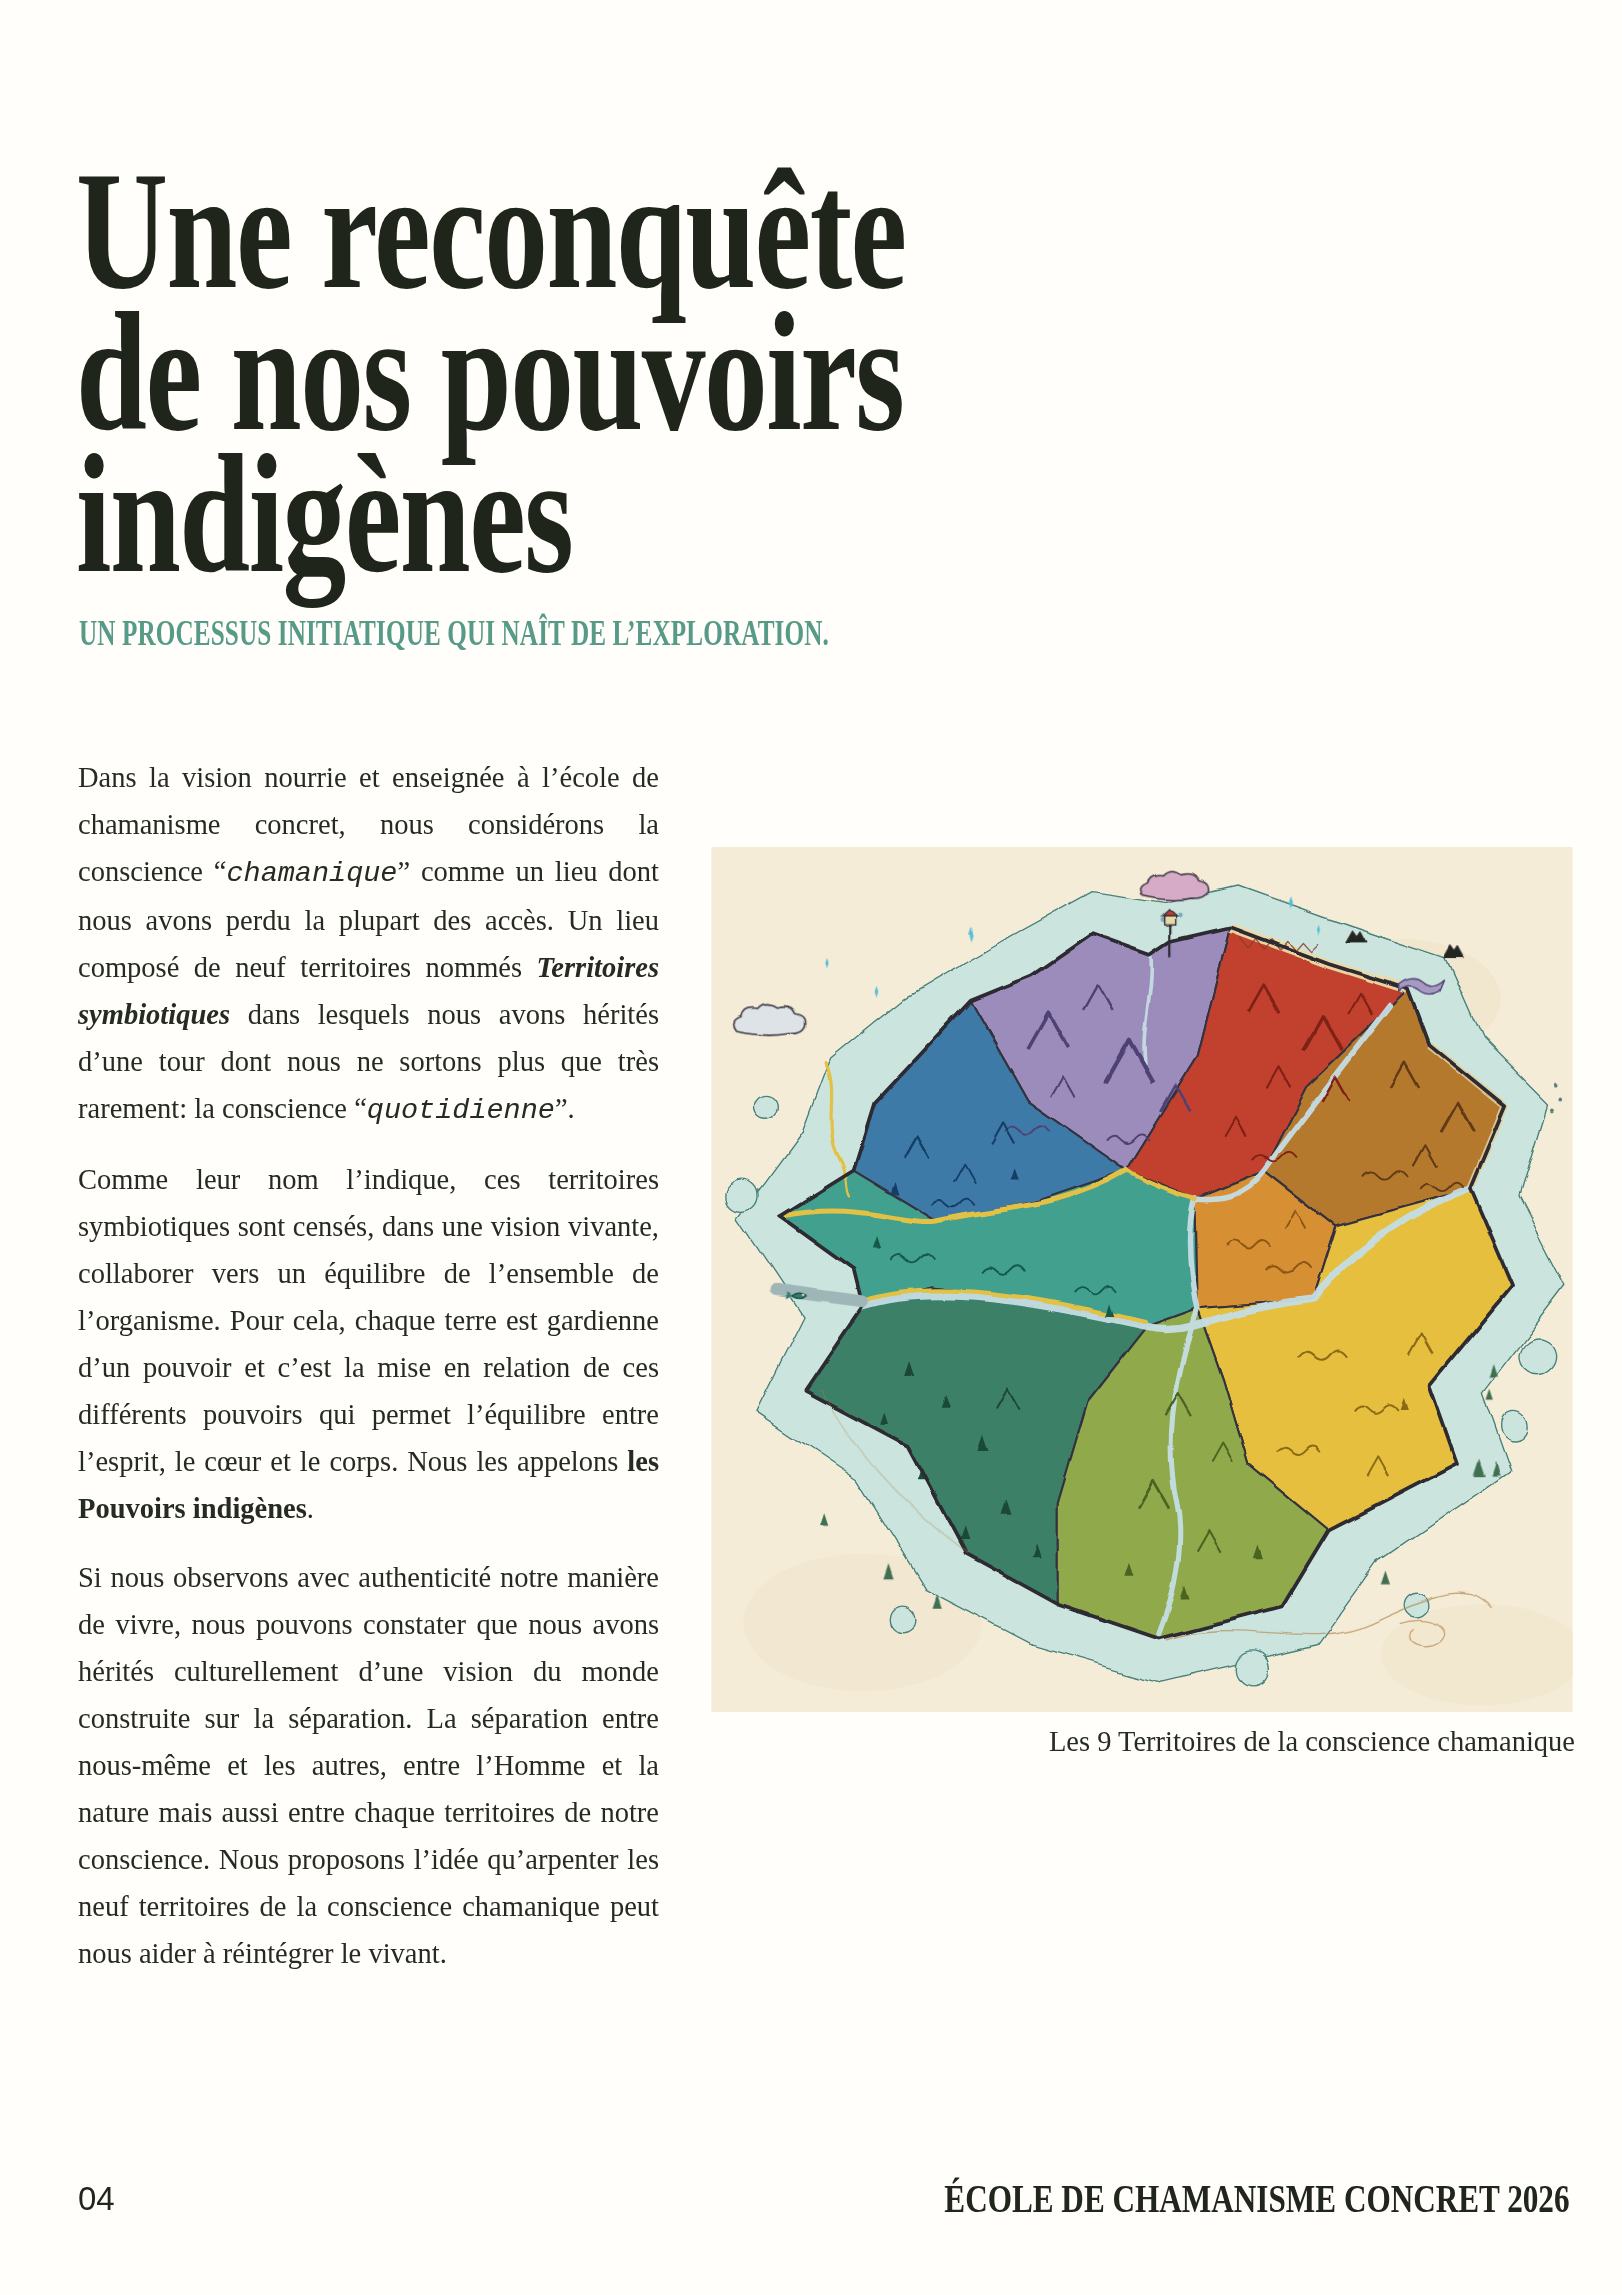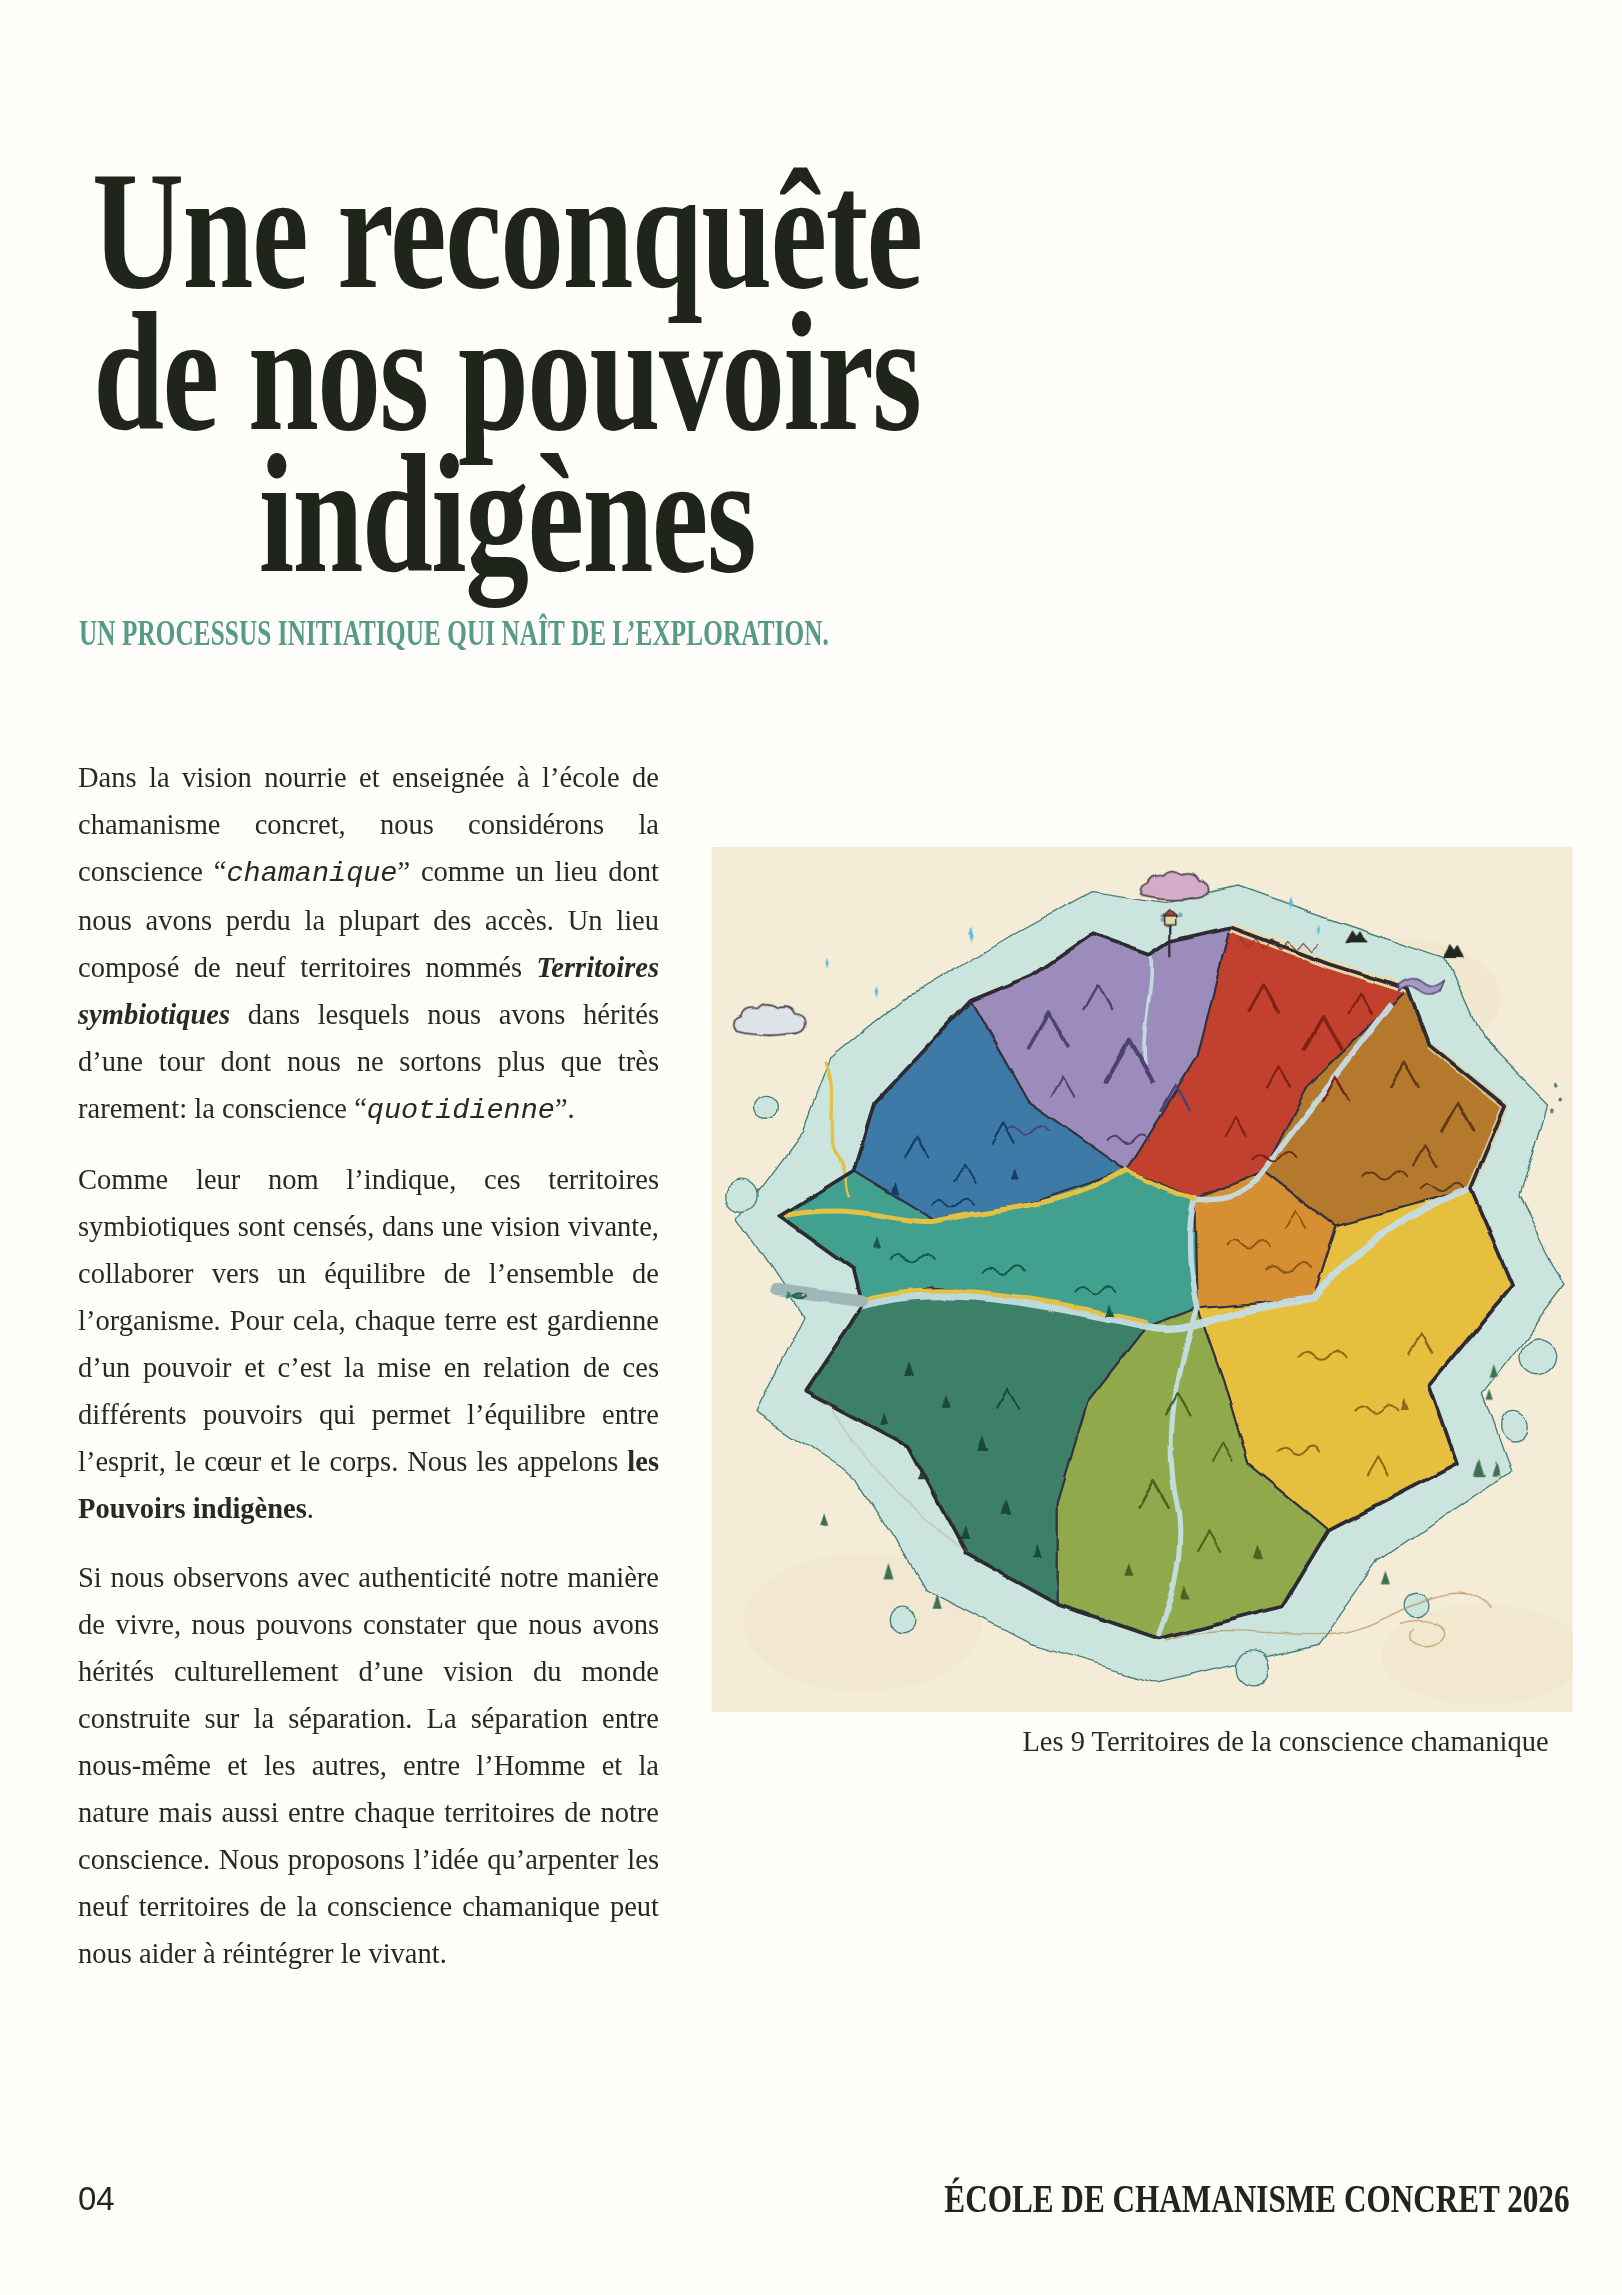--- a/index.html
+++ b/index.html
@@ -1,40 +1,40 @@
 <!DOCTYPE html>
 <html style="font-size:7.3px"><head>
 <meta charset="utf-8">
 <style>
   html,body{margin:0;padding:0;background:#e8e8e4;}
   .page{position:relative;width:1623px;height:2295px;background:#fffefb;overflow:hidden;
         font-family:"Liberation Serif",serif;color:#23281d;}
 
   
-  .title{position:absolute;left:92px;top:159px;text-align:center;}
+  .title{position:absolute;left:76px;top:159px;}
   .title-line{height:142px;line-height:142px;font-size:170px;font-weight:700;
               letter-spacing:-0.012em;white-space:nowrap;color:#20251b;
               transform:scaleX(0.75);transform-origin:0 50%;}
   .kicker{position:absolute;left:79px;top:614px;font-size:35px;font-weight:700;
           letter-spacing:0.004em;white-space:nowrap;color:#579a87;
           transform:scaleX(0.72);transform-origin:0 0;}
 
   
   .article{position:absolute;left:78px;top:754px;width:581px;}
   .article p{margin:0 0 22px 0;font-size:28.5px;line-height:47px;text-align:justify;
              color:#262b21;}
   .r-n{font-style:normal;font-weight:400;}
   .r-i{font-style:italic;font-weight:400;font-family:Liberation Mono, monospace;}
   .r-b{font-style:normal;font-weight:700;}
   .r-bi{font-style:italic;font-weight:700;}
 
   
   .map-wrap{position:absolute;left:711px;top:847px;width:862px;height:865px;}
   .map-wrap svg{display:block;width:100%;height:100%;}
-  .caption{position:absolute;left:996px;top:1726px;width:579px;text-align:center;
+  .caption{position:absolute;left:996px;top:1726px;width:579px;text-align:right;
            font-size:28.5px;color:#272c22;}
 
   
   .pageno{position:absolute;left:78px;top:2180px;font-family:"Liberation Sans",sans-serif;
           font-size:33px;color:#21261c;}
   .brand{position:absolute;right:53px;top:2175px;font-size:40px;font-weight:700;
          white-space:nowrap;color:#21261c;transform:scaleX(0.78);transform-origin:100% 0;}
 </style>
 </head>
 <body>

